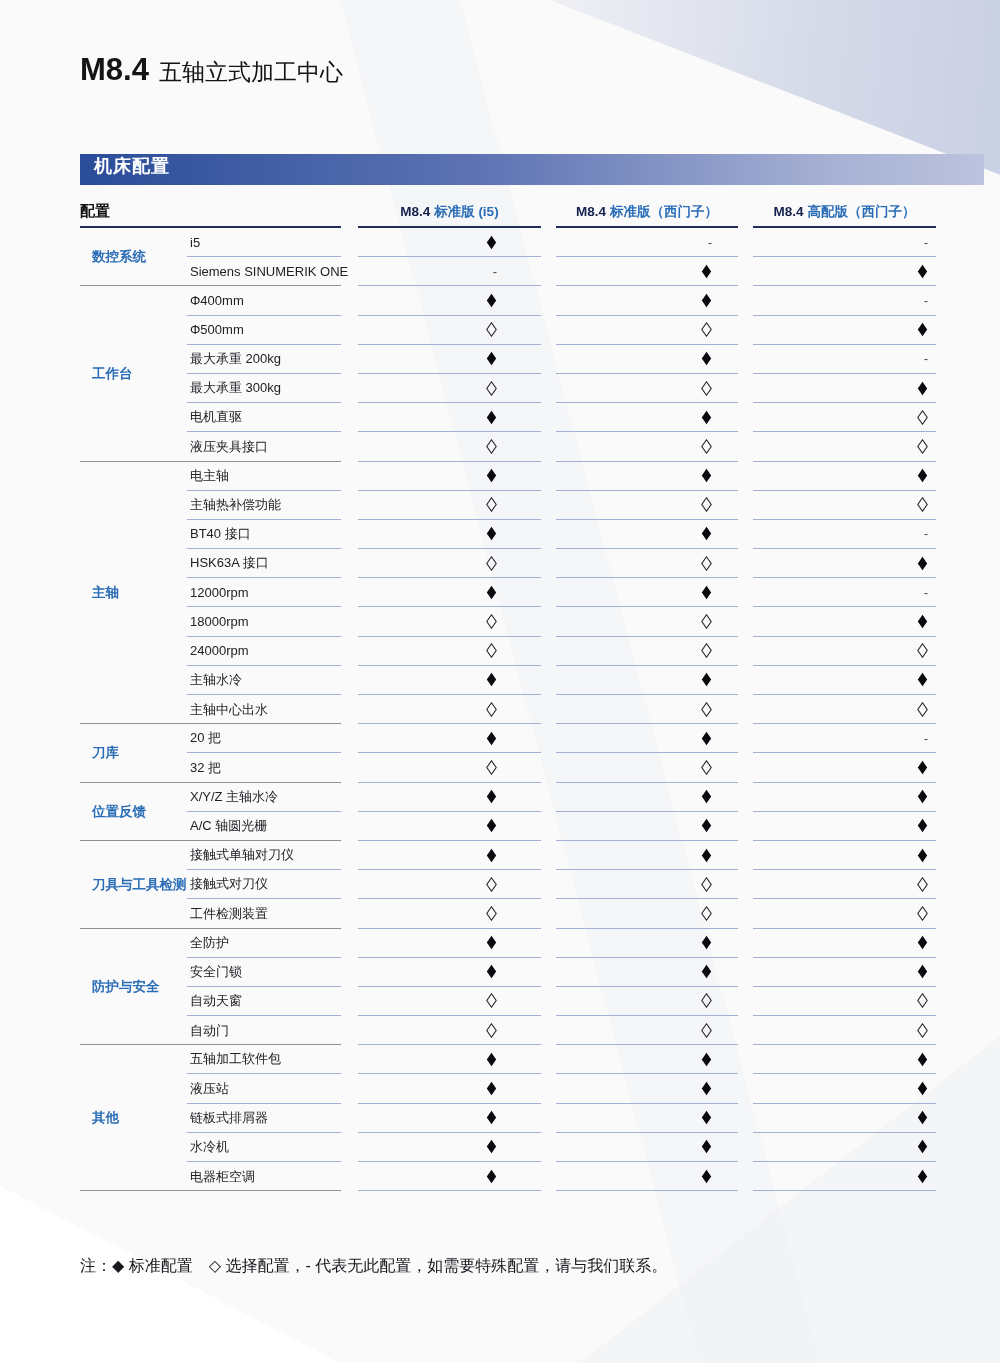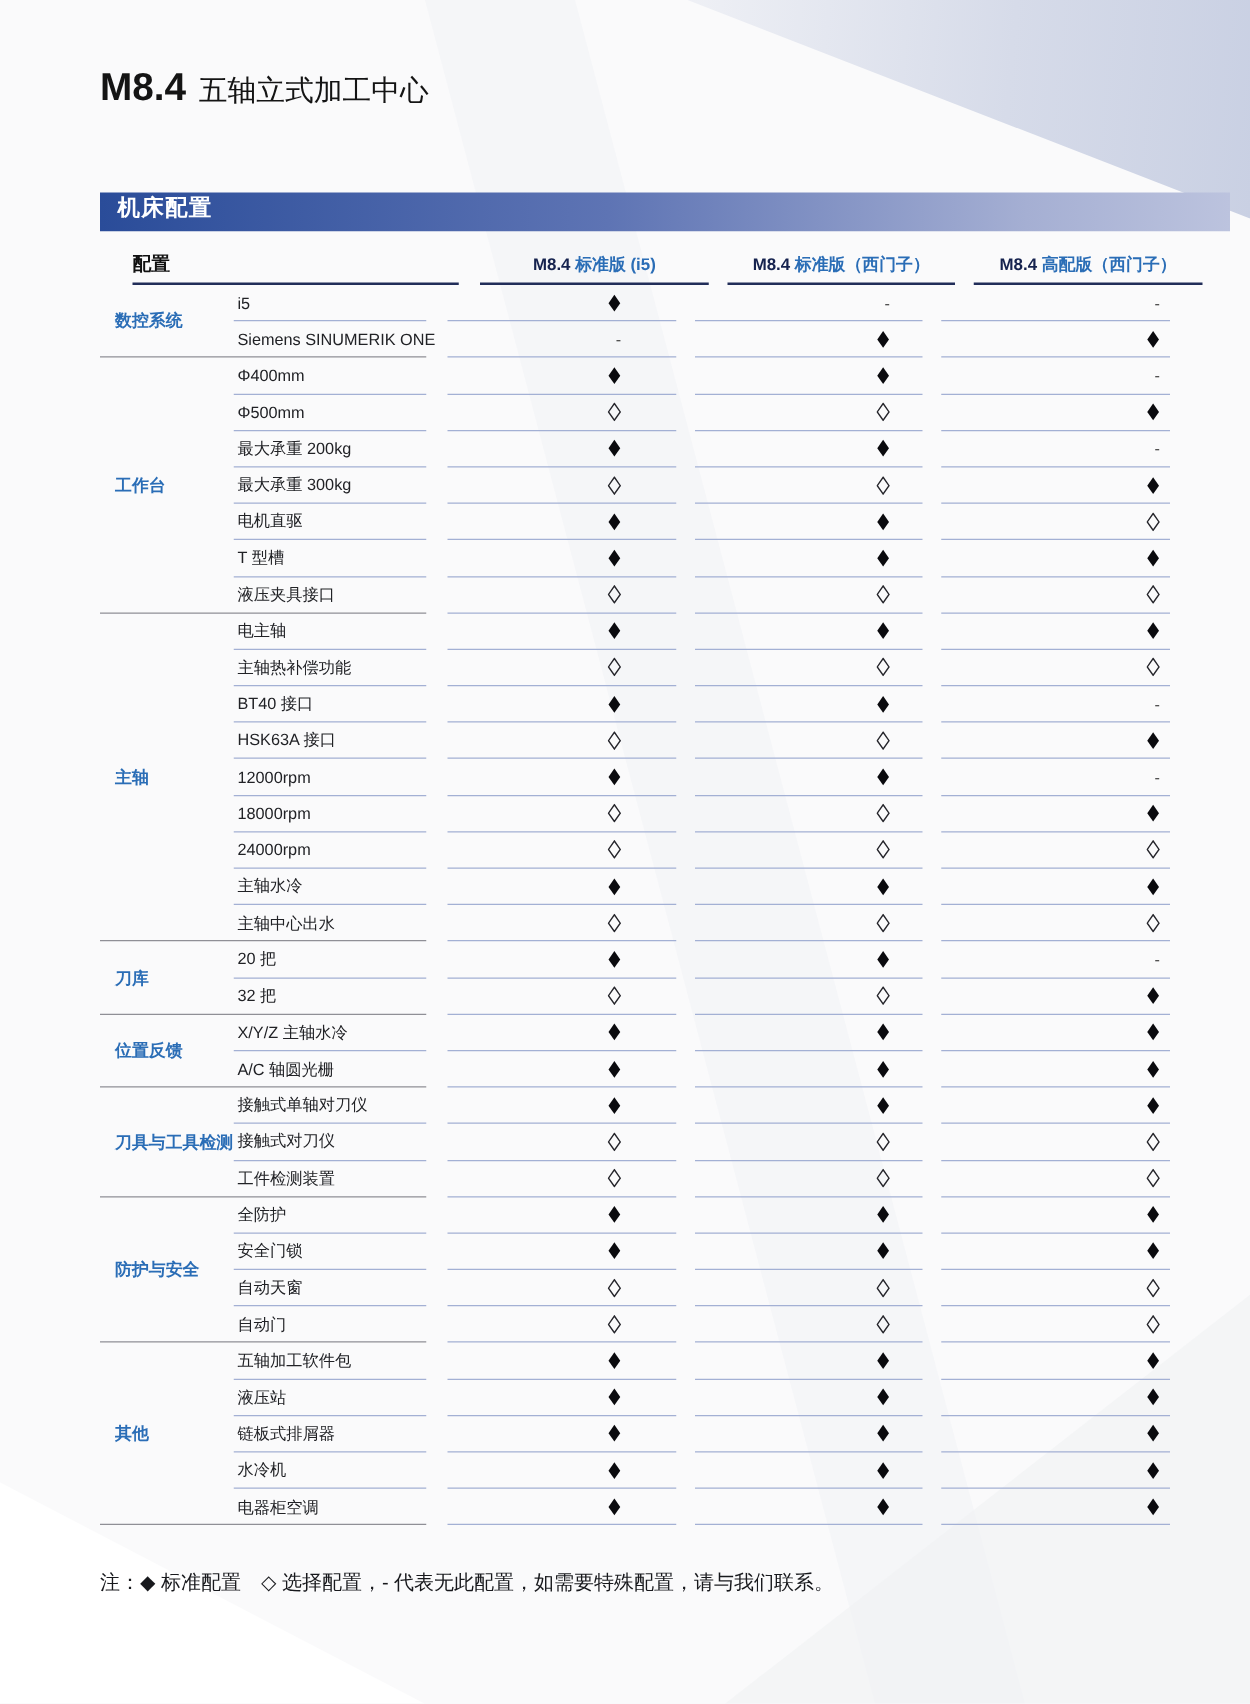--- a/index.html
+++ b/index.html
@@ -38,21 +38,21 @@
 
   .banner{
     position:absolute;left:80px;top:154px;right:16px;height:31px;
     background:linear-gradient(to right,#2a4c99 0%,#5e74b4 45%,#a5afd3 82%,#bcc3de 100%);
     display:flex;align-items:flex-start;
   }
   .banner-text{color:#ffffff;font-size:18px;font-weight:700;padding-left:14px;letter-spacing:1px;}
 
   .table{position:absolute;left:80px;top:200px;width:856px;}
 
-  .thead{position:relative;height:28px;margin-left:26px;}
+  .thead{position:relative;height:28px;}
   .th{position:absolute;bottom:7px;font-size:13.5px;font-weight:700;white-space:nowrap;}
   .th-config{left:0;font-size:15px;color:#111;}
   .th-col{text-align:center;}
   .th-col .model{color:#15224e;}
   .th-col .variant{color:#2a6db6;}
   .th-line{position:absolute;bottom:0;height:2px;background:#212d59;}
   .tl-a{left:0;width:261px;}
   .tl-c{left:278px;width:183px;}
   .tl-d{left:476px;width:182px;}
   .tl-e{left:673px;width:183px;}
@@ -237,38 +237,20 @@
               <svg width="11" height="15" viewBox="0 0 11 15" class="dia-svg">
                 <path d="M5.5 0.8 L10.2 7.5 L5.5 14.2 L0.8 7.5 Z" fill="#0a0a0e"></path>
               </svg>
             </div>
             <div class="cell-val cv2">
               <svg width="11" height="15" viewBox="0 0 11 15" class="dia-svg">
                 <path d="M5.5 0.8 L10.2 7.5 L5.5 14.2 L0.8 7.5 Z" fill="none" stroke="#26262c" stroke-width="1.1"></path>
               </svg>
             </div>
           </div>
-          <div class="row">
-            <div class="cell-item">T 型槽</div>
-            <div class="cell-val cv0">
-              <svg width="11" height="15" viewBox="0 0 11 15" class="dia-svg">
-                <path d="M5.5 0.8 L10.2 7.5 L5.5 14.2 L0.8 7.5 Z" fill="#0a0a0e"></path>
-              </svg>
-            </div>
-            <div class="cell-val cv1">
-              <svg width="11" height="15" viewBox="0 0 11 15" class="dia-svg">
-                <path d="M5.5 0.8 L10.2 7.5 L5.5 14.2 L0.8 7.5 Z" fill="#0a0a0e"></path>
-              </svg>
-            </div>
-            <div class="cell-val cv2">
-              <svg width="11" height="15" viewBox="0 0 11 15" class="dia-svg">
-                <path d="M5.5 0.8 L10.2 7.5 L5.5 14.2 L0.8 7.5 Z" fill="#0a0a0e"></path>
-              </svg>
-            </div>
-          </div>
           <div class="row last">
             <div class="cell-item">液压夹具接口</div>
             <div class="cell-val cv0">
               <svg width="11" height="15" viewBox="0 0 11 15" class="dia-svg">
                 <path d="M5.5 0.8 L10.2 7.5 L5.5 14.2 L0.8 7.5 Z" fill="none" stroke="#26262c" stroke-width="1.1"></path>
               </svg>
             </div>
             <div class="cell-val cv1">
               <svg width="11" height="15" viewBox="0 0 11 15" class="dia-svg">
                 <path d="M5.5 0.8 L10.2 7.5 L5.5 14.2 L0.8 7.5 Z" fill="none" stroke="#26262c" stroke-width="1.1"></path>

